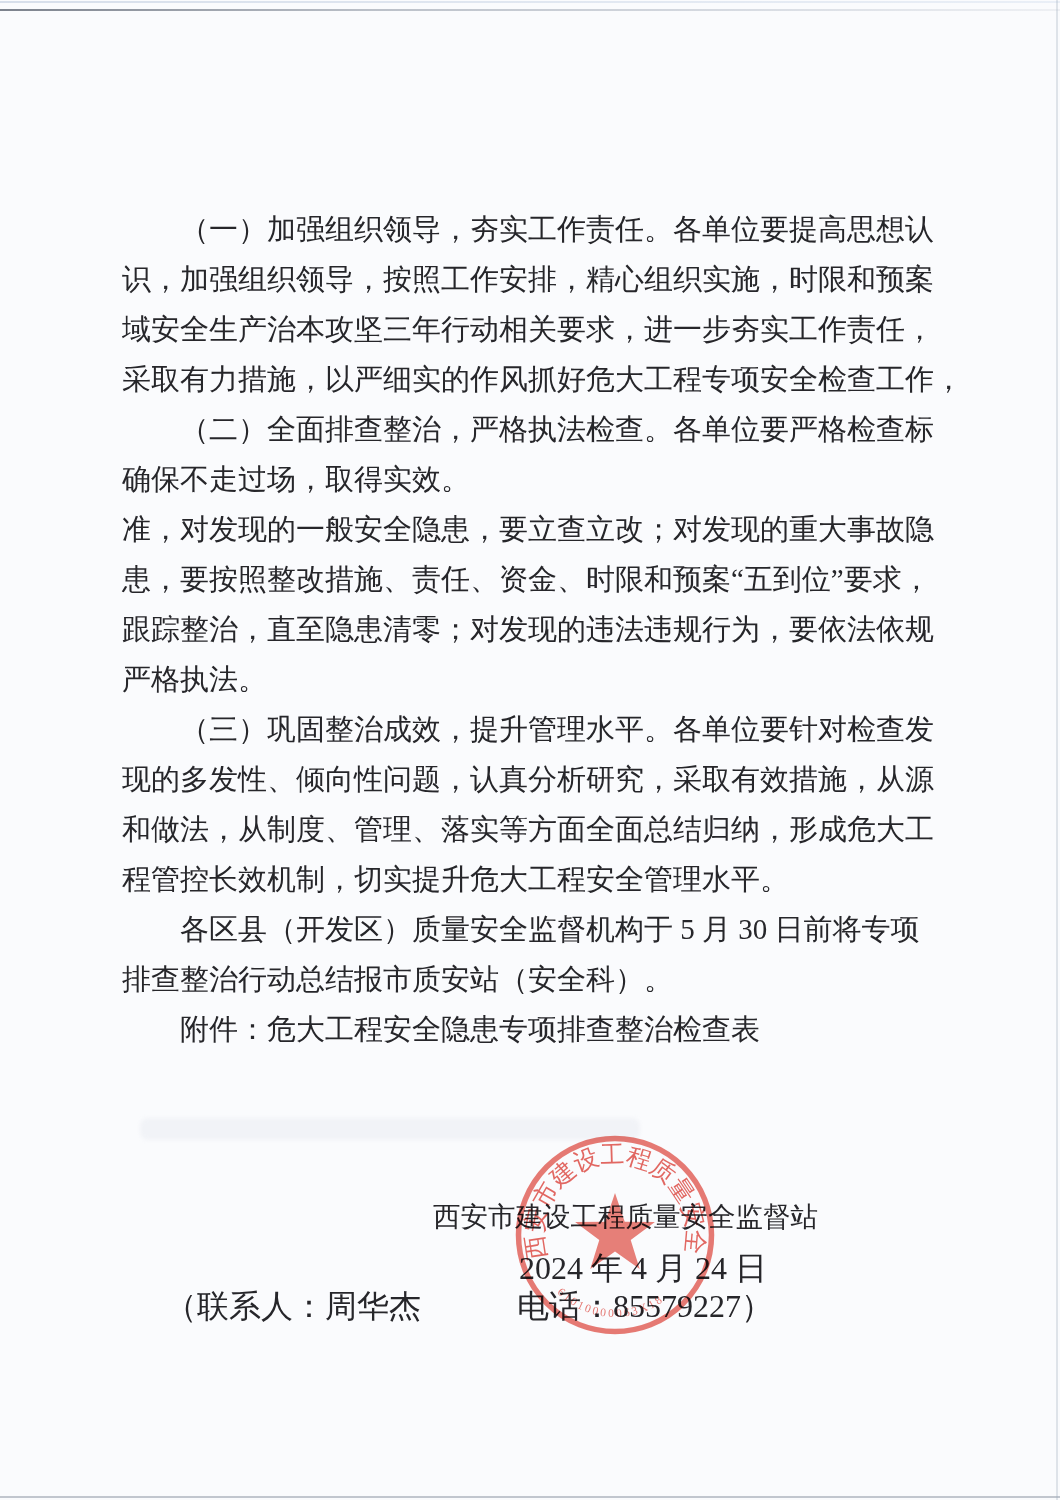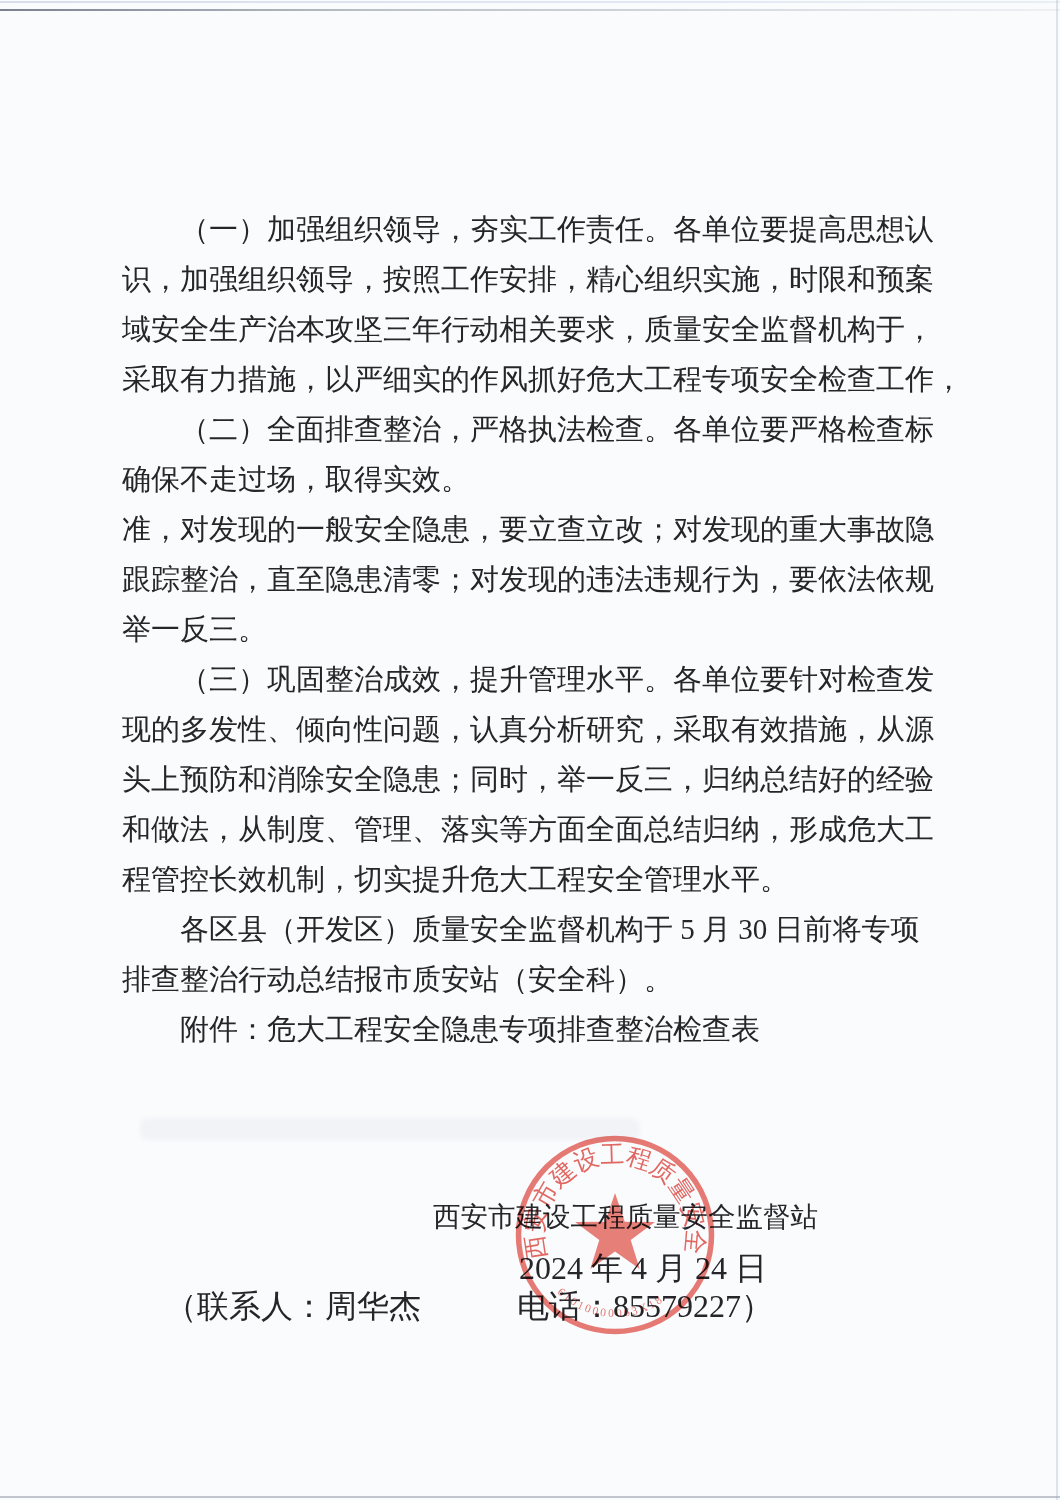--- a/index.html
+++ b/index.html
@@ -48,30 +48,30 @@
 
   <div class="edge-top-a"></div>
   <div class="edge-top-b"></div>
   <div class="edge-bottom"></div>
   <div class="edge-right"></div>
   <div class="streak"></div>
 
   <main class="body-text">
       <div class="line">　　（一）加强组织领导，夯实工作责任。各单位要提高思想认</div>
       <div class="line">识，加强组织领导，按照工作安排，精心组织实施，时限和预案</div>
-      <div class="line">域安全生产治本攻坚三年行动相关要求，质量安全监督机构于，</div>
+      <div class="line">域安全生产治本攻坚三年行动相关要求，进一步夯实工作责任，</div>
       <div class="line">采取有力措施，以严细实的作风抓好危大工程专项安全检查工作，</div>
       <div class="line">　　（二）全面排查整治，严格执法检查。各单位要严格检查标</div>
       <div class="line">确保不走过场，取得实效。</div>
       <div class="line">准，对发现的一般安全隐患，要立查立改；对发现的重大事故隐</div>
+      <div class="line">患，要按照整改措施、责任、资金、时限和预案“五到位”要求，</div>
       <div class="line">跟踪整治，直至隐患清零；对发现的违法违规行为，要依法依规</div>
-      <div class="line">举一反三。</div>
+      <div class="line">严格执法。</div>
       <div class="line">　　（三）巩固整治成效，提升管理水平。各单位要针对检查发</div>
       <div class="line">现的多发性、倾向性问题，认真分析研究，采取有效措施，从源</div>
-      <div class="line">头上预防和消除安全隐患；同时，举一反三，归纳总结好的经验</div>
       <div class="line">和做法，从制度、管理、落实等方面全面总结归纳，形成危大工</div>
       <div class="line">程管控长效机制，切实提升危大工程安全管理水平。</div>
       <div class="line">　　各区县（开发区）质量安全监督机构于 5 月 30 日前将专项</div>
       <div class="line">排查整治行动总结报市质安站（安全科）。</div>
       <div class="line">　　附件：危大工程安全隐患专项排查整治检查表</div>
     </main>
 
   <div class="sig-org">西安市建设工程质量安全监督站</div>
   <div class="sig-date">2024 年 4 月 24 日</div>
   <div class="sig-contact">（联系人：周华杰　　　电话：85579227）</div>

